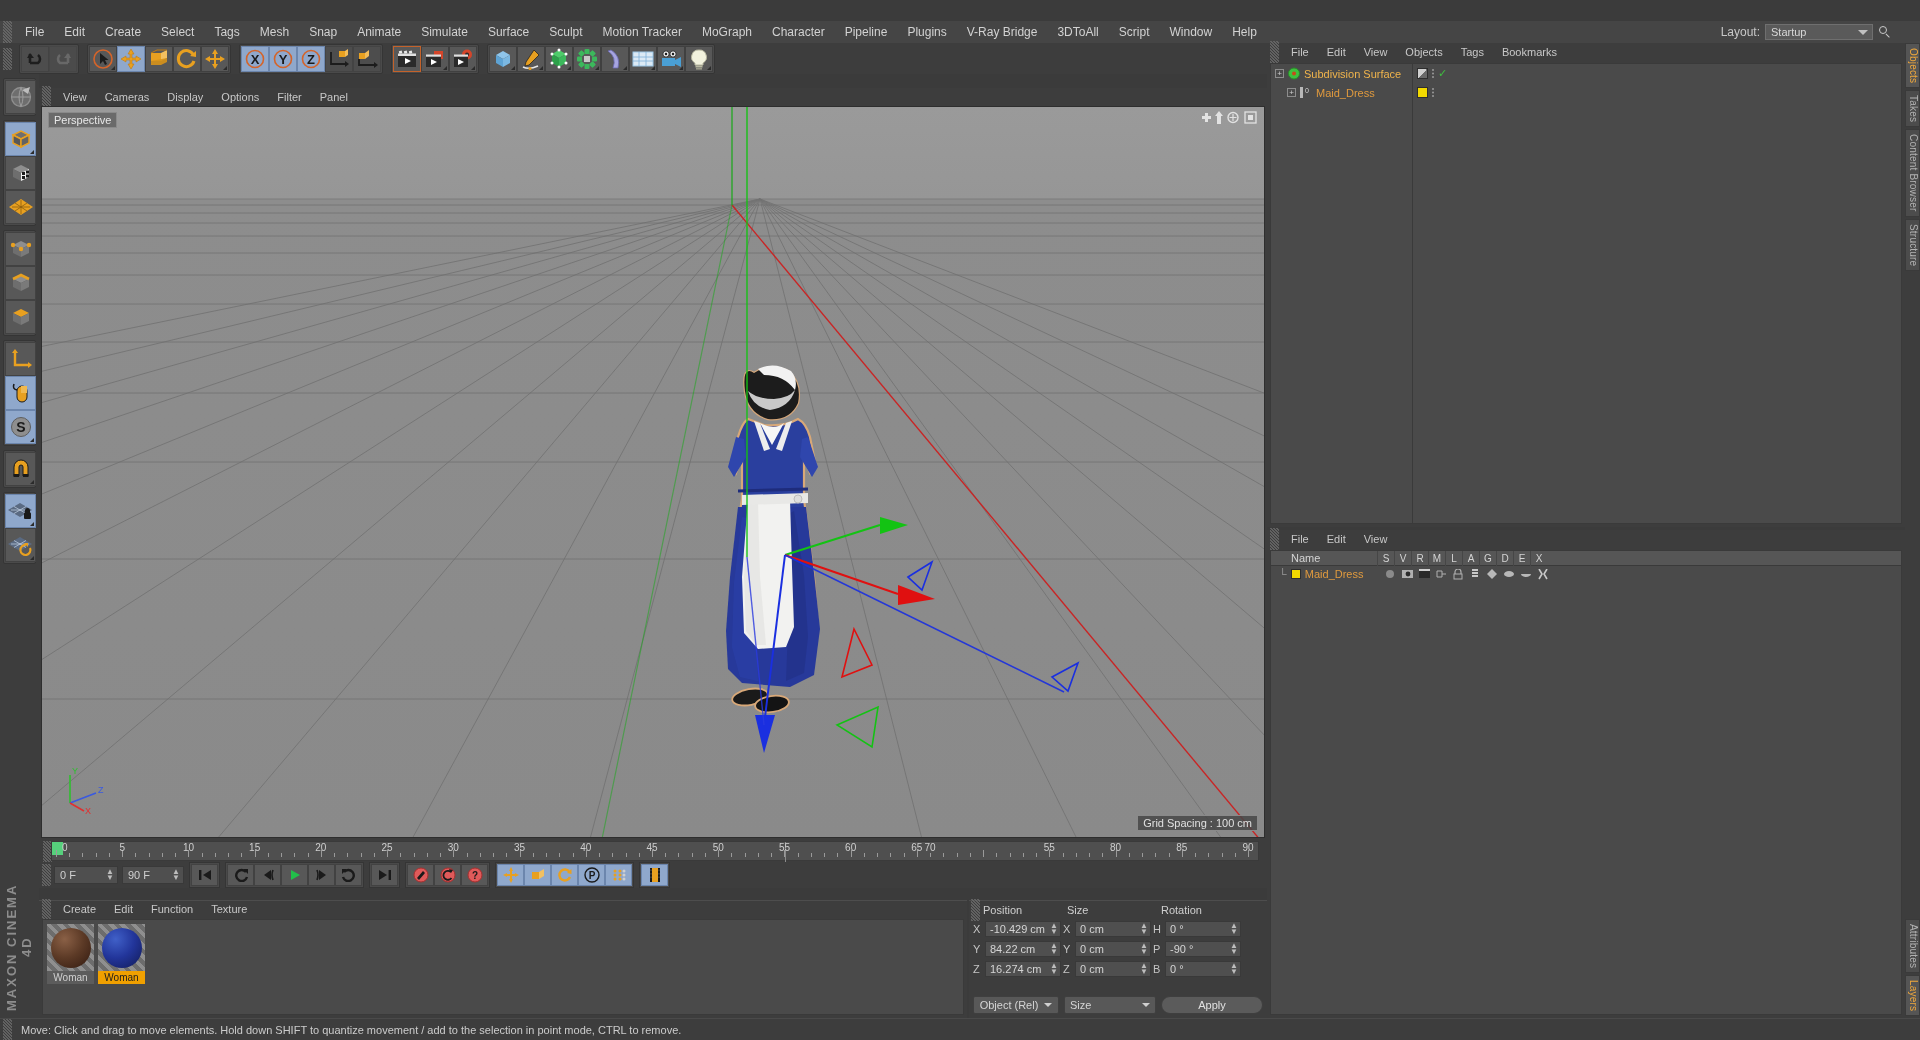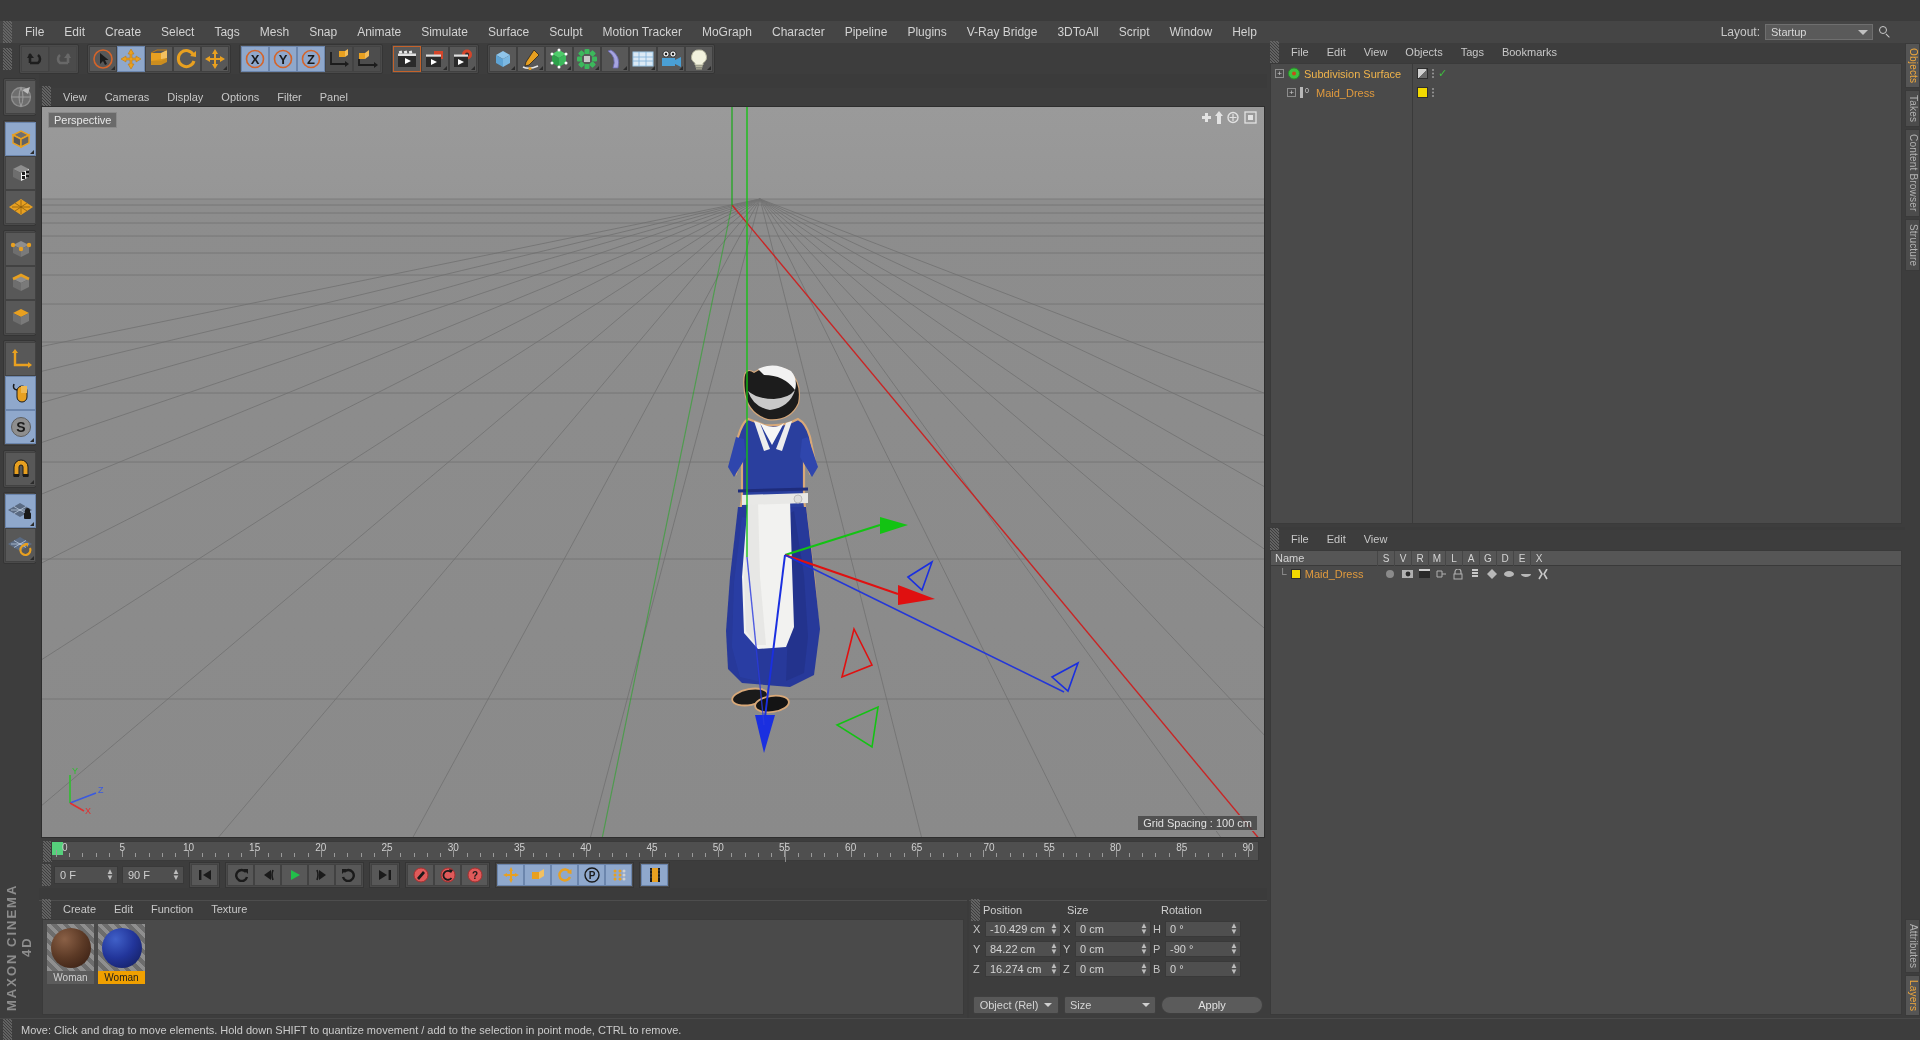--- a/index.html
+++ b/index.html
@@ -239,21 +239,21 @@
   }
 
   
   .attrman {
     position: absolute; left: 1267px; top: 530px; width: 638px; height: 488px; background: #3d3d3d;
   }
   .am-menubar { height: 18px; display: flex; align-items: center; }
   .am-menu { font-size: 11px; color: #c8c8c8; padding: 0 9px; line-height: 18px; }
   .am-body { position: absolute; left: 3px; top: 20px; right: 3px; bottom: 3px; background: #4a4a4a; border: 1px solid #3a3a3a; }
   .am-head { display: flex; height: 15px; background: #565656; border-bottom: 1px solid #3a3a3a; align-items: center; }
-  .am-head .nm { width: 106px; font-size: 11px; color: #d4d4d4; padding-left: 4px; }
+  .am-head .nm { width: 106px; font-size: 11px; color: #d4d4d4; padding-left: 20px; }
   .am-head .col {
     width: 17px; text-align: center; font-size: 10px; color: #d4d4d4; border-left: 1px solid #464646; line-height: 15px;
   }
   .am-row { display: flex; align-items: center; height: 16px; font-size: 11px; gap: 4px; padding-left: 8px; }
 
   
   .vtabs { position: absolute; right: 0; top: 43px; width: 15px; height: 975px; background: #3d3d3d; }
   .vtab {
     width: 15px; background: #4c4c4c; border: 1px solid #3a3a3a; margin-bottom: 2px;
     writing-mode: vertical-rl; font-size: 10px; color: #b2b2b2; text-align: center;
@@ -935,21 +935,21 @@
         <div class="tl-num" style="left: 268.889px;">20</div>
         <div class="tl-num" style="left: 335.111px; text-align: right;">25</div>
         <div class="tl-num" style="left: 401.333px;">30</div>
         <div class="tl-num" style="left: 467.556px;">35</div>
         <div class="tl-num" style="left: 533.778px;">40</div>
         <div class="tl-num" style="left: 600px;">45</div>
         <div class="tl-num" style="left: 666.222px;">50</div>
         <div class="tl-num" style="left: 732.444px;">55</div>
         <div class="tl-num" style="left: 798.667px;">60</div>
         <div class="tl-num" style="left: 864.889px;">65</div>
-        <div class="tl-num" style="left: 937px;">70</div>
+        <div class="tl-num" style="left: 878px;">70</div>
         <div class="tl-num" style="left: 997.333px;">55</div>
         <div class="tl-num" style="left: 1063.56px;">80</div>
         <div class="tl-num" style="left: 1129.78px;">85</div>
         <div class="tl-num" style="left: 1196px;">90</div>
       </div>
   </div>
 
   <div class="anim-bar">
     <div class="grip"></div>
     <div class="spin" style="width:64px">

